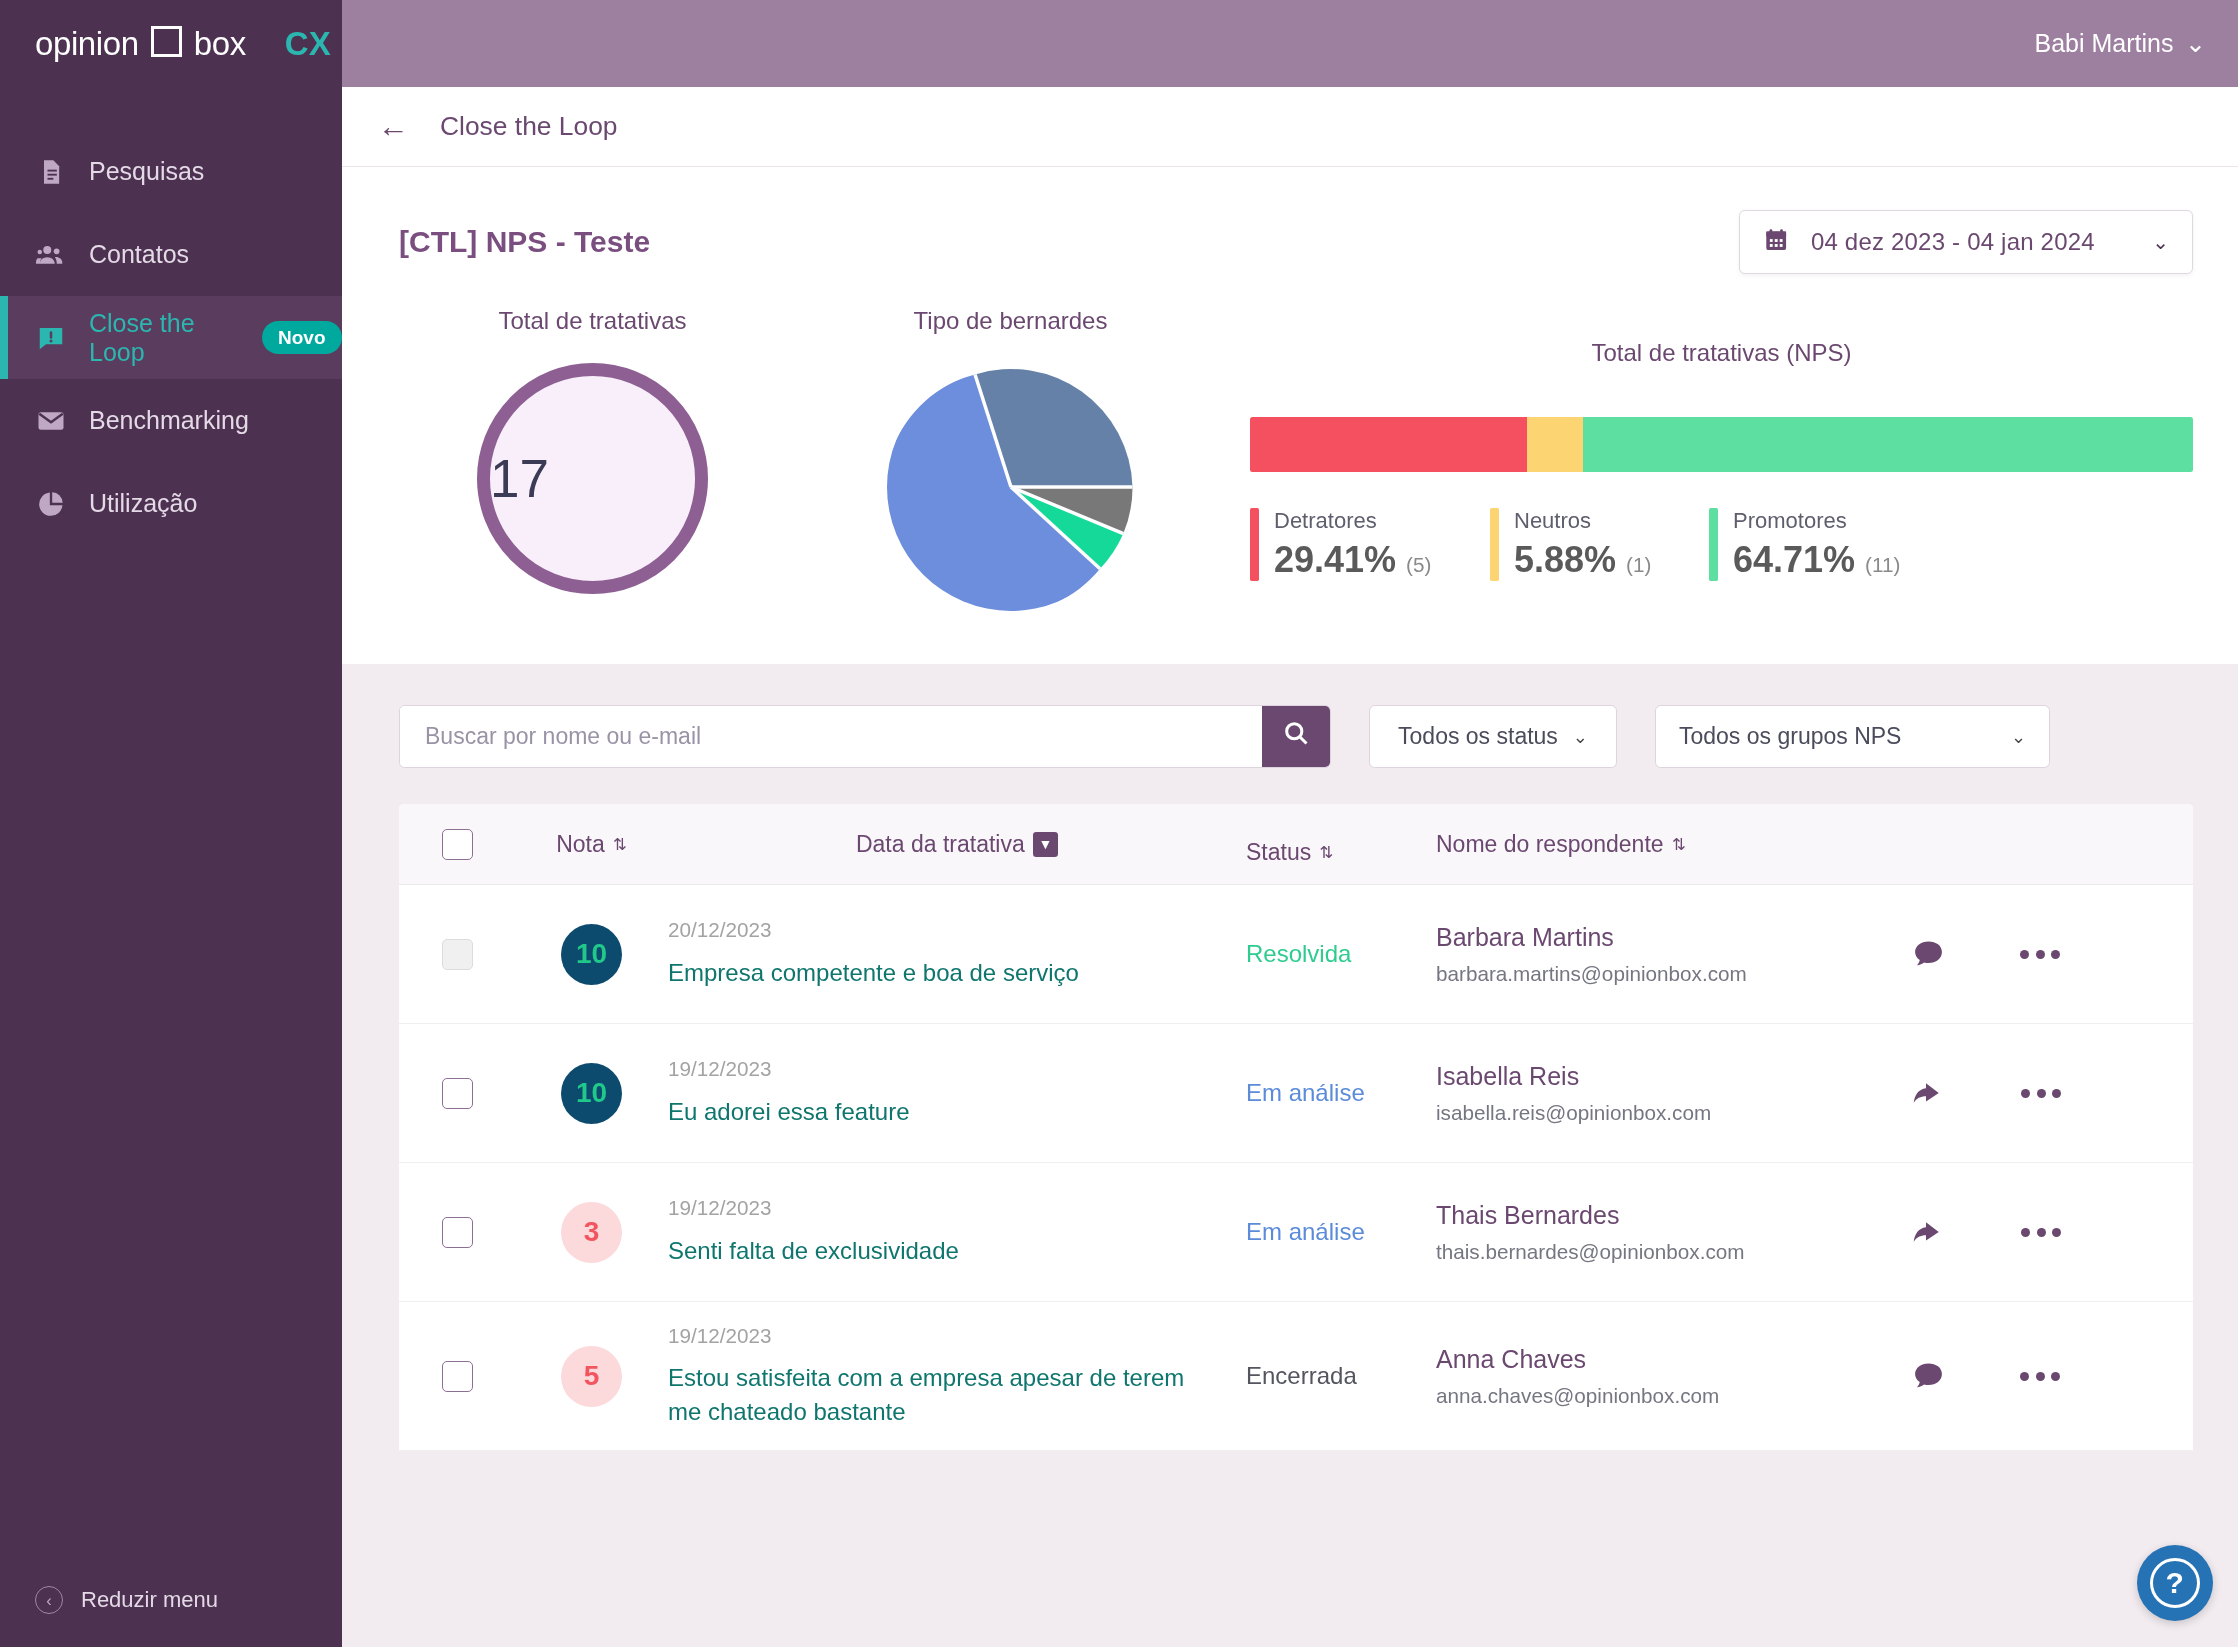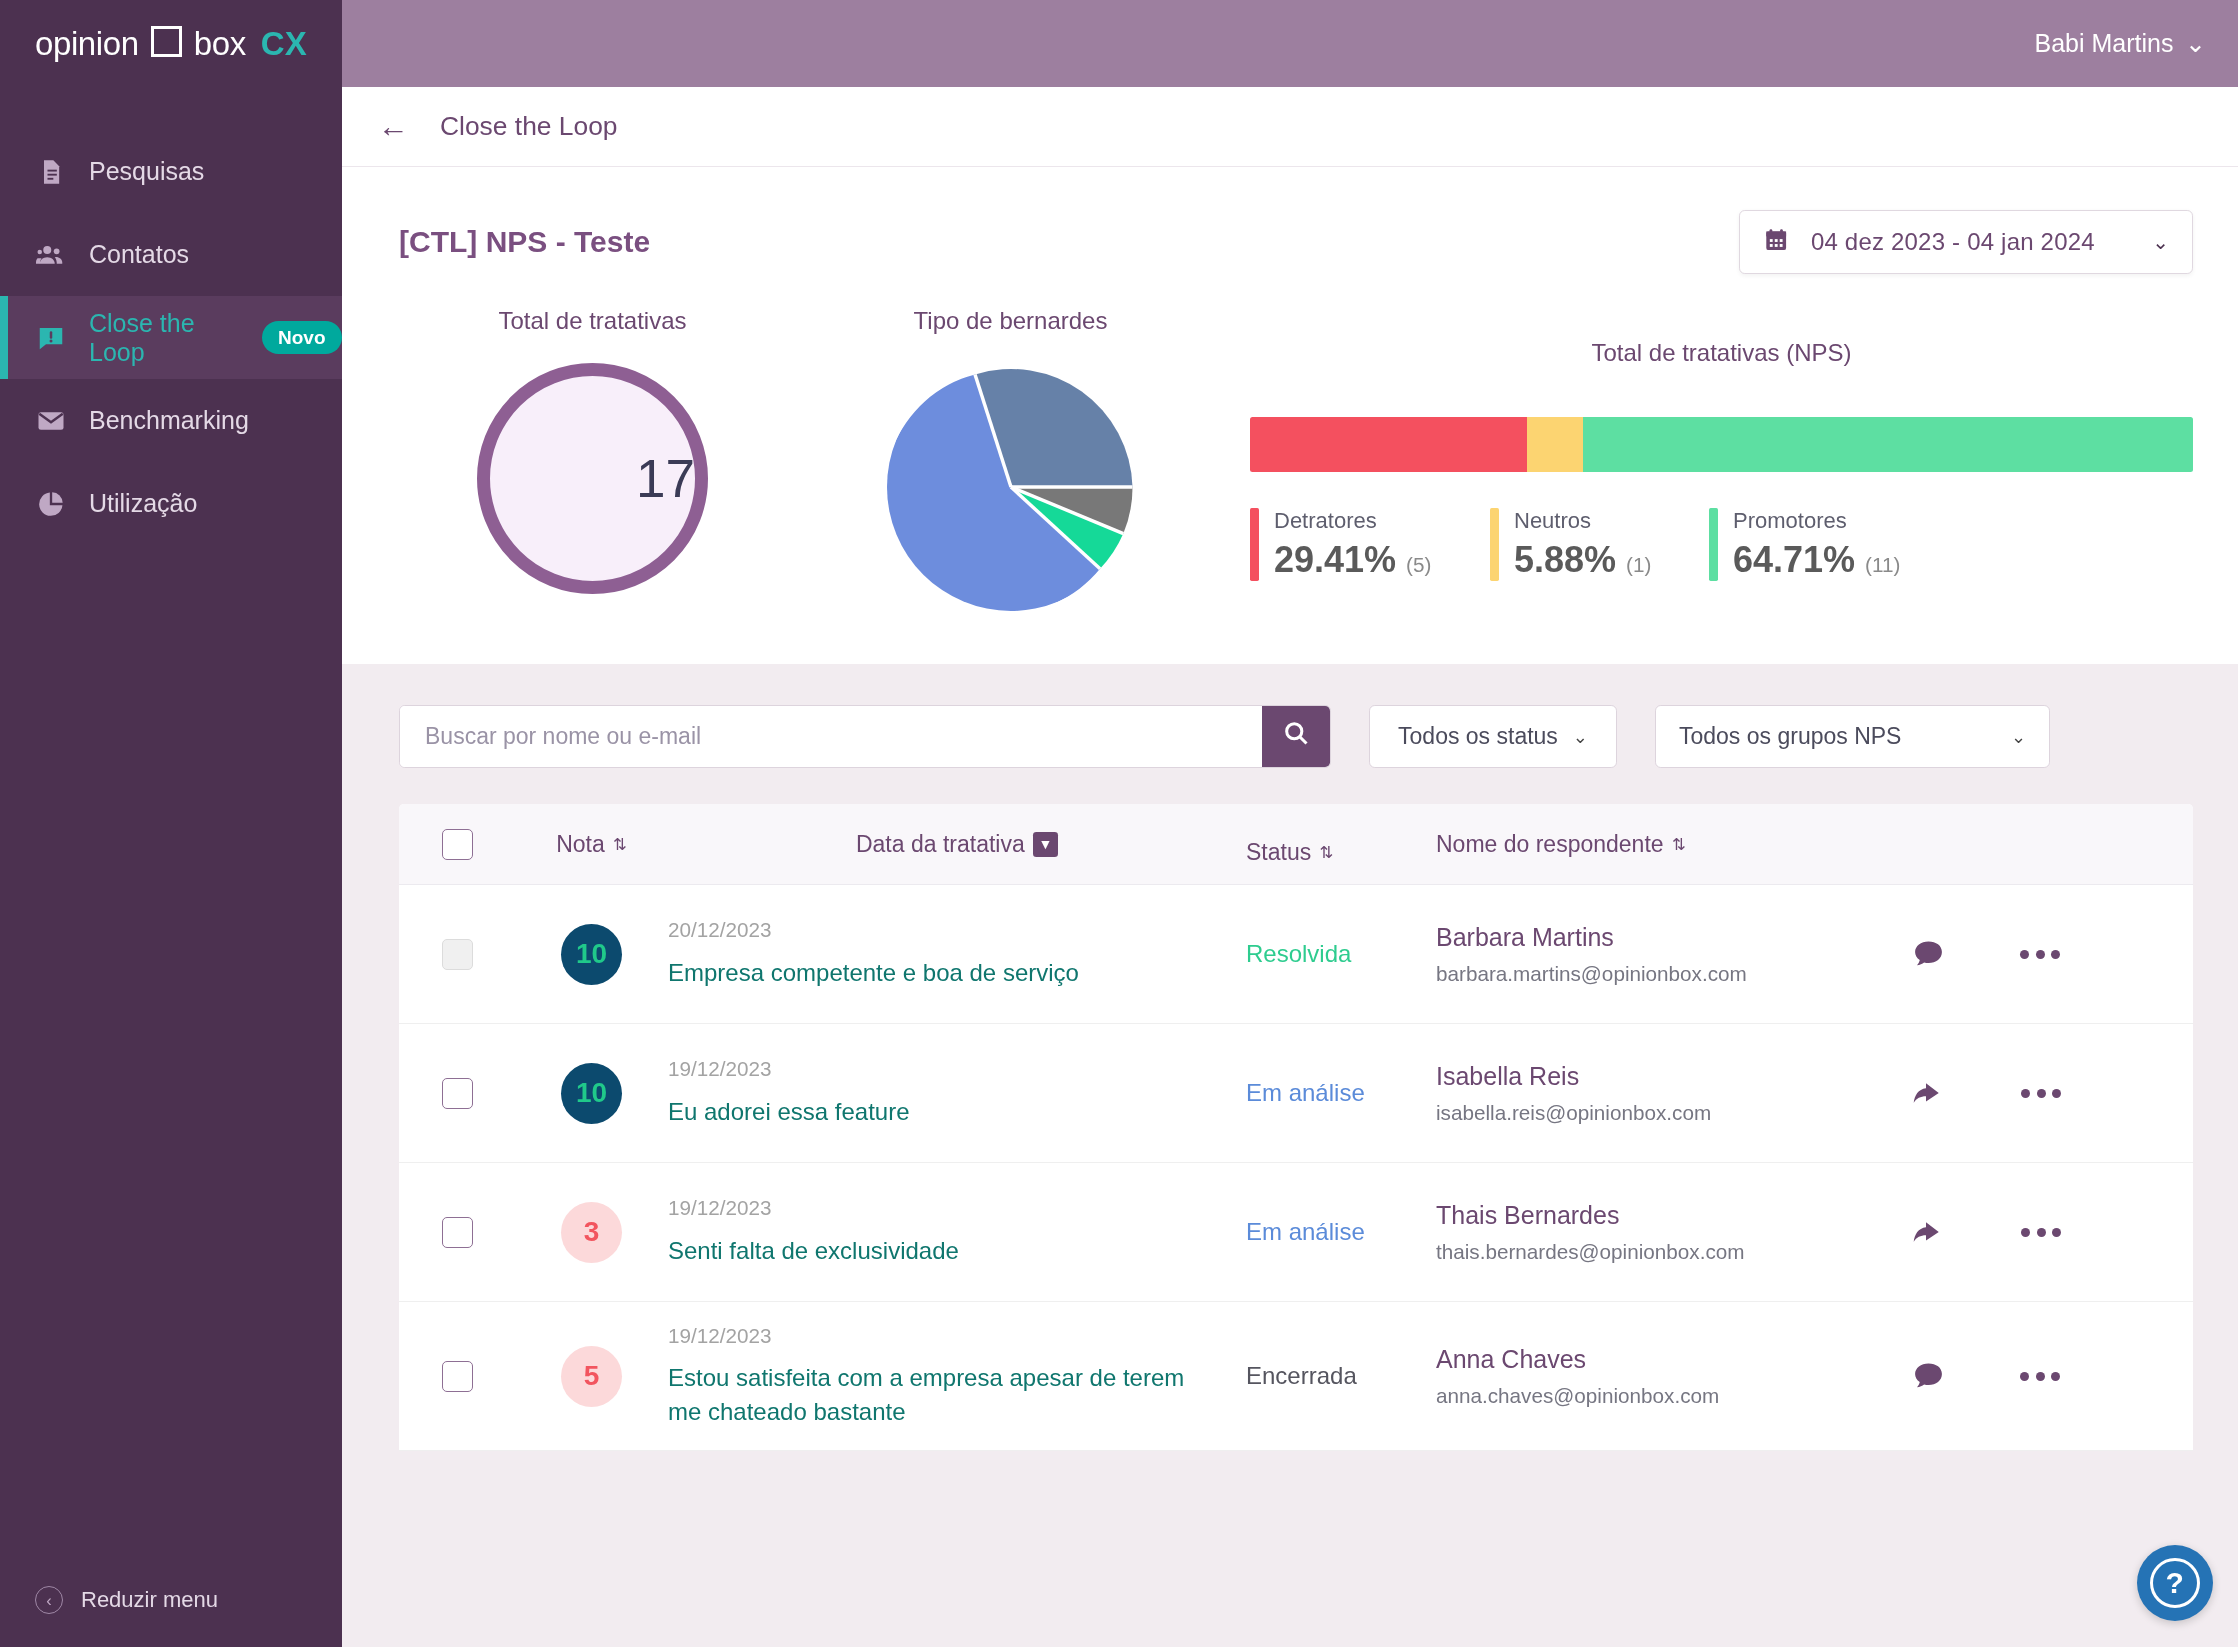--- a/index.html
+++ b/index.html
@@ -26,21 +26,21 @@
   }
   .logo { display: flex; align-items: center; gap: 8px; }
   .logo .w1 { color: #ffffff; font-size: 33px; letter-spacing: -0.4px; font-weight: 400; }
   .logo .sq {
     width: 31px; height: 31px;
     border: 3.3px solid #ffffff;
     margin: 0 4.1px 3.3px 4.1px;
     display: inline-block;
   }
   .logo .w2 { color: #ffffff; font-size: 33px; letter-spacing: -0.4px; font-weight: 400; }
-  .logo .cx { color: #2bb6b0; font-size: 33px; font-weight: 700; margin-left: 7px; letter-spacing: 0px; }
+  .logo .cx { color: #2bb6b0; font-size: 33px; font-weight: 700; margin-left: 31px; letter-spacing: 0px; }
 
   .nav { margin-top: 43px; }
   .nav-item {
     height: 83px;
     display: flex; align-items: center;
     padding-left: 35px;
     gap: 23px;
     cursor: pointer;
     position: relative;
     color: #e4d9e6;
@@ -140,21 +140,21 @@
   .metric-nps   { flex: 1; padding-left: 28px; }
 
   .metric-label { color: #6b4870; font-size: 24px; margin-bottom: 28px; }
   .metric-nps .metric-label { text-align: center; margin-bottom: 50px; margin-top: 32px; }
 
   .donut {
     width: 231px; height: 231px; border-radius: 50%;
     background: #f8effa;
     border: 13.2px solid #8e5f93;
     margin: 0 auto;
-    display: flex; align-items: center; justify-content: flex-end;
+    display: flex; align-items: center; justify-content: flex-start;
   }
   .donut-num { font-size: 53px; color: #3b3b56; font-weight: 400; }
 
   .pie {
     width: 248px; height: 248px; border-radius: 50%;
     margin: 0 auto;
   }
 
   .nps-bar { display: flex; height: 55px; border-radius: 2.5px; overflow: hidden; width: 100%; }
   .nps-legend { display: flex; margin-top: 36px; }

